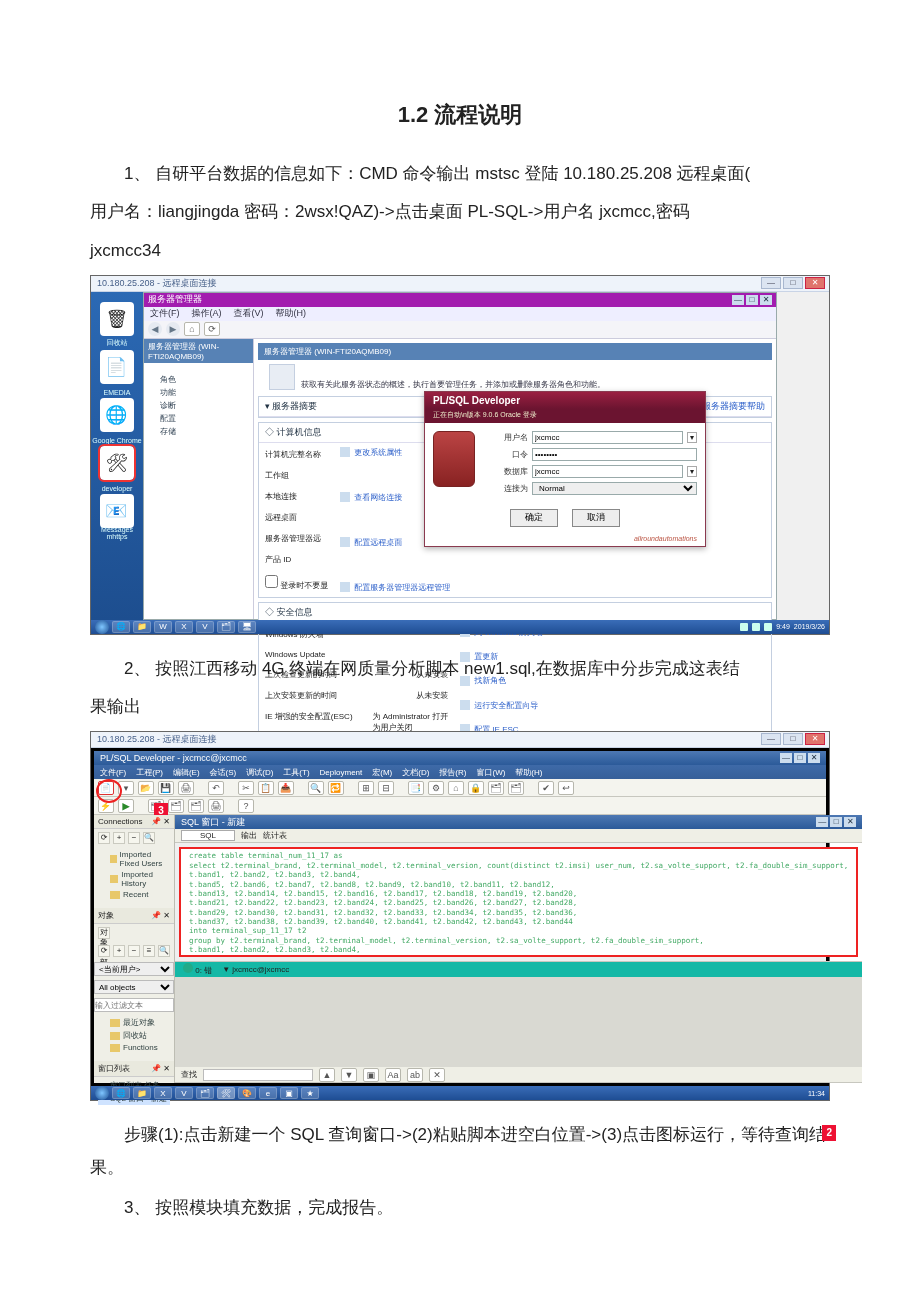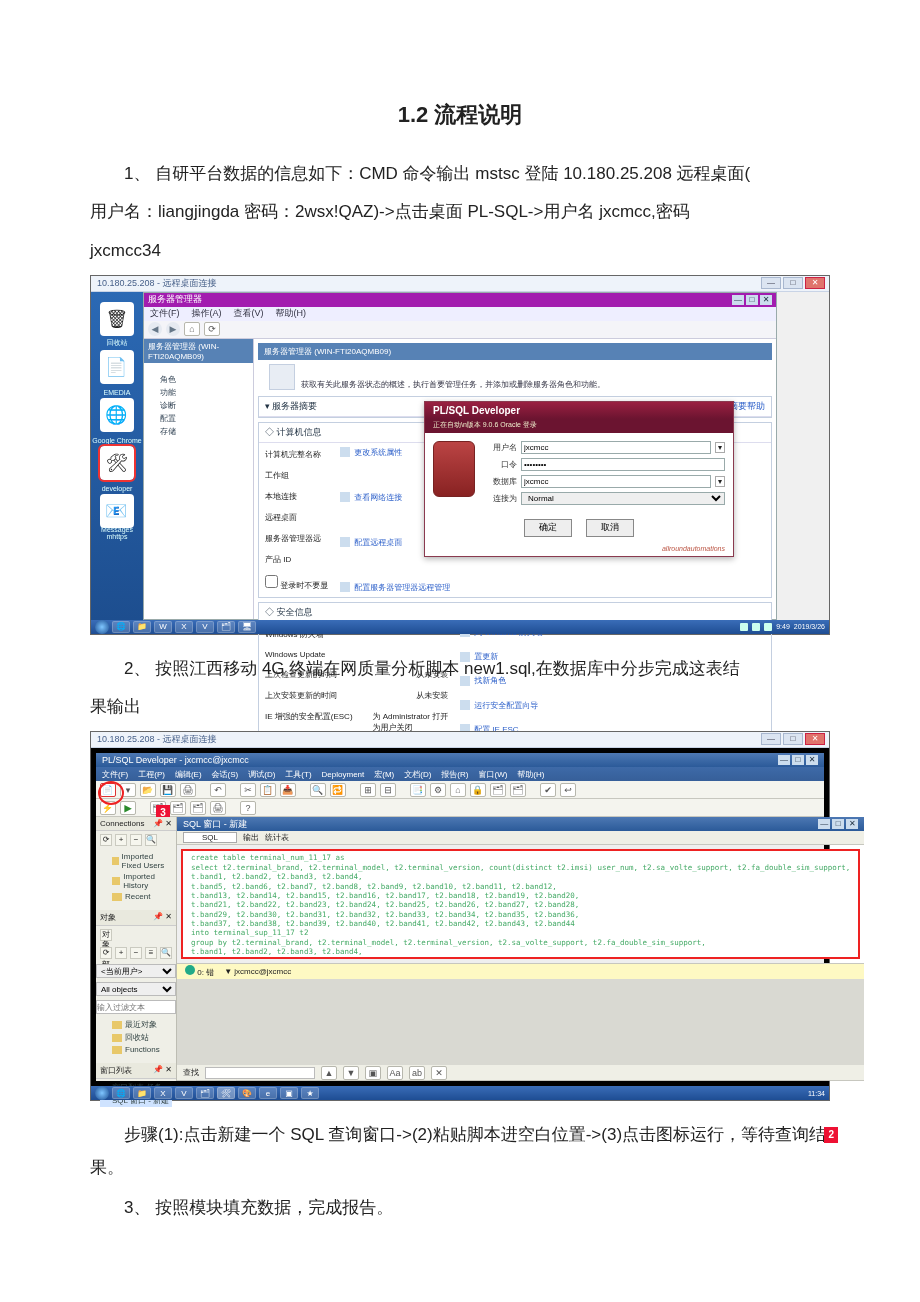--- a/index.html
+++ b/index.html
@@ -88,26 +88,26 @@
   .panel .ptitle { display:flex; justify-content:space-between; background:#fff; padding:3px 6px; font-size:9px; color:#234; border-bottom:1px solid #dde; }
   .panel .plink { color:#2a5ec9; }
   .panel .pbody { display:flex; gap:12px; padding:4px 6px; }
   .pbody .col { display:flex; flex-direction:column; gap:6px; font-size:8px;justify-content:space-between; }
   .linklist .lnk { color:#2a5ec9; display:flex; align-items:center; gap:4px; }
   .tiny-ico { width:10px; height:10px; background:#cde; display:inline-block; }
   .status-row { display:flex; justify-content:space-between; gap:20px; font-size:8px; padding:2px 0; }
 
   
   .dlg {
-    position:absolute; left:170px; top:62px; width:310px; background:#fff;
+    position:absolute; left:170px; top:52px; width:282px; background:#fff;
     border:1px solid #8a3a4f; box-shadow:0 2px 6px rgba(0,0,0,.3);
   }
   .dlg .dlg-hd { background:linear-gradient(#9a2041,#6b1430); color:#fff; padding:3px 8px; font-weight:bold; font-size:10px; }
   .dlg .dlg-sub { background:#6b1430; color:#eec; font-size:7px; padding:1px 8px 3px; }
-  .dlg .dlg-body { display:flex; padding:8px; gap:8px; background:#fff; }
+  .dlg .dlg-body { display:flex; padding:8px; gap:19px; background:#fff; }
   .dlg .cyl { width:42px; height:56px; border-radius:6px; background:linear-gradient(#b44,#822); border:1px solid #722; }
   .dlg .fields { flex:1; display:flex; flex-direction:column; gap:4px; font-size:8px; }
   .dlg .frow { display:flex; align-items:center; gap:4px; }
   .dlg .frow label { width:34px; text-align:right; color:#333; }
   .dlg .frow input, .dlg .frow select { flex:1; height:13px; border:1px solid #9aa; font-size:8px; padding:0 2px; }
   .dlg .btns { display:flex; justify-content:center; gap:14px; padding:6px 0 8px; }
   .dlg .btns button { width:48px; height:18px; font-size:9px; border:1px solid #888; background:#eee; }
   .dlg .brand { text-align:right; padding:0 8px 4px; font-size:7px; color:#b54; font-style:italic; }
 
   .taskbar { position:absolute; left:0; right:0; bottom:0; height:14px; background:linear-gradient(#3a6db8,#1e4d93); display:flex; align-items:center; justify-content:space-between; padding:0 4px; }
@@ -119,53 +119,53 @@
 
   .rightpad { position:absolute; top:16px; right:0; width:52px; bottom:14px; background:#f0f0f0; }
   .outer-winbtns { position:absolute; right:4px; top:1px; display:flex; gap:2px; }
   .outer-winbtns span{ width:20px; height:12px; background:#dbe4f1; border:1px solid #a8b7cf; font-size:8px; text-align:center; line-height:10px; color:#334; }
   .outer-winbtns span.close{ background:#e0736c; color:#fff; border-color:#c24; }
 
   
   .s2 { height: 370px; }
   .s2 .titlebar2 { height:16px; background:#eef3fa; border-bottom:1px solid #c9d4e6; color:#476089; font-size:9px; padding:0 6px; display:flex; align-items:center; }
   .s2 .body2 { position:absolute; left:0; top:16px; right:0; bottom:14px; background:#d7d7d7; }
-  .pls-win { position:absolute; left:0; top:0; right:0; bottom:0; border:5px solid #000000; background:#efefef; }
+  .pls-win { position:absolute; left:0; top:0; right:0; bottom:0; border:3px solid #000000; background:#efefef; }
   .pls-hd { height:14px; background:linear-gradient(#4d78b3,#2b5a99); color:#fff; display:flex; align-items:center; justify-content:space-between; padding:0 6px; font-size:9px; }
   .pls-menu { height:14px; background:linear-gradient(#3e6aa8,#365f99); color:#fff; display:flex; align-items:center; gap:10px; padding:0 6px; font-size:8px; }
   .pls-tb1, .pls-tb2 { height:18px; background:#f4f4ee; border-bottom:1px solid #c7c7bf; display:flex; align-items:center; gap:4px; padding:0 4px; }
   .tbi { width:16px; height:14px; background:#fff; border:1px solid #b7b7ad; border-radius:2px; display:inline-flex; align-items:center; justify-content:center; font-size:9px; color:#555; }
   .tbi.green{ color:#2a8a2a; font-weight:bold; }
   .tbi.red{ border-color:#d33; color:#d33; }
   .tbi.orange{ color:#e69b1f; }
   .spacer { width:6px; }
   .red-circ { position:relative; }
   .red-circ::after{ content:""; position:absolute; left:-3px; top:-3px; width:22px; height:20px; border:2px solid #e22; border-radius:50%; pointer-events:none; }
   .num-badge { position:absolute; width:14px; height:16px; background:#e13; color:#fff; text-align:center; line-height:16px; font-size:10px; font-weight:bold; }
   .badge3 { left:60px; top:52px; }
   .pls-body { position:absolute; left:0; top:64px; right:0; bottom:0; display:flex; }
   .pls-left { width:120px; background:#efefe7; border-right:1px solid #bdbdb3; display:flex; flex-direction:column; }
-  .lp-hdr { background:#e9e9de; padding:2px 4px; display:flex; justify-content:space-between; font-size:8px; border-bottom:1px solid #ccc; }
+  .lp-hdr { background:#e9e9de; padding:2px 4px; display:flex; justify-content:space-between; font-size:8px; border-bottom:1px solid #ccc;align-items:center; }
   .lp-icons { padding:3px 4px; display:flex; gap:3px; }
   .lp-icons span{ width:12px; height:12px; background:#f6f6ee; border:1px solid #cacac0; font-size:8px; text-align:center; line-height:10px; }
   .lp-tree { flex:0 0 auto; padding:2px 4px; font-size:8px; }
   .lp-tree .itm { padding:1px 0 1px 12px; color:#344; display:flex; align-items:center; gap:3px; }
   .lp-tree .fico{ width:10px; height:8px; background:#e8c86a; display:inline-block; }
   .lp-sec { margin-top:6px; }
   .lp-select { width:100%; height:14px; border:1px solid #bbb; font-size:8px; margin:2px 0; }
   .pls-main { flex:1; display:flex; flex-direction:column; }
   .sql-hd { height:14px; background:linear-gradient(#4d78b3,#2b5a99); color:#fff; display:flex; align-items:center; justify-content:space-between; padding:0 6px; font-size:9px; }
   .sql-tb { height:14px; background:#efefe6; border-bottom:1px solid #c7c7bf; display:flex; align-items:center; gap:6px; padding:0 6px; font-size:8px; }
   .sql-area-wrap { flex:0 0 auto; padding:4px; }
   .sql-area {
     width:100%; height:110px; background:#fff; border:2px solid #e22;
     font-family:Consolas, monospace; font-size:7.5px; color:#4a6; padding:2px 8px;
     overflow:hidden; white-space:pre; line-height:1.25;
   }
-  .sql-status { height:16px; background:#fef9c3; display:flex; align-items:center; gap:10px; padding:0 8px; font-size:8px; border-top:1px solid #c7c7bf; }
+  .sql-status { height:16px; background:#14b8a6; display:flex; align-items:center; gap:10px; padding:0 8px; font-size:8px; border-top:1px solid #c7c7bf; }
   .sql-status .dot{ width:10px; height:10px; border-radius:50%; background:#2a8; display:inline-block; }
   .pls-blank { flex:1; background:#d9d9d2; position:relative; }
   .find-bar { position:absolute; left:0; right:0; top:0; height:16px; background:#efefe6; display:flex; align-items:center; gap:6px; padding:0 6px; border-bottom:1px solid #c7c7bf; font-size:8px; }
   .find-bar input{ width:110px; height:12px; border:1px solid #bbb; }
   .badge2 { right:26px; top:148px; }
   .s2 .taskbar .tbtn.active{ background:rgba(255,255,255,.35); }
 
 </style>
 </head>
 <body>

